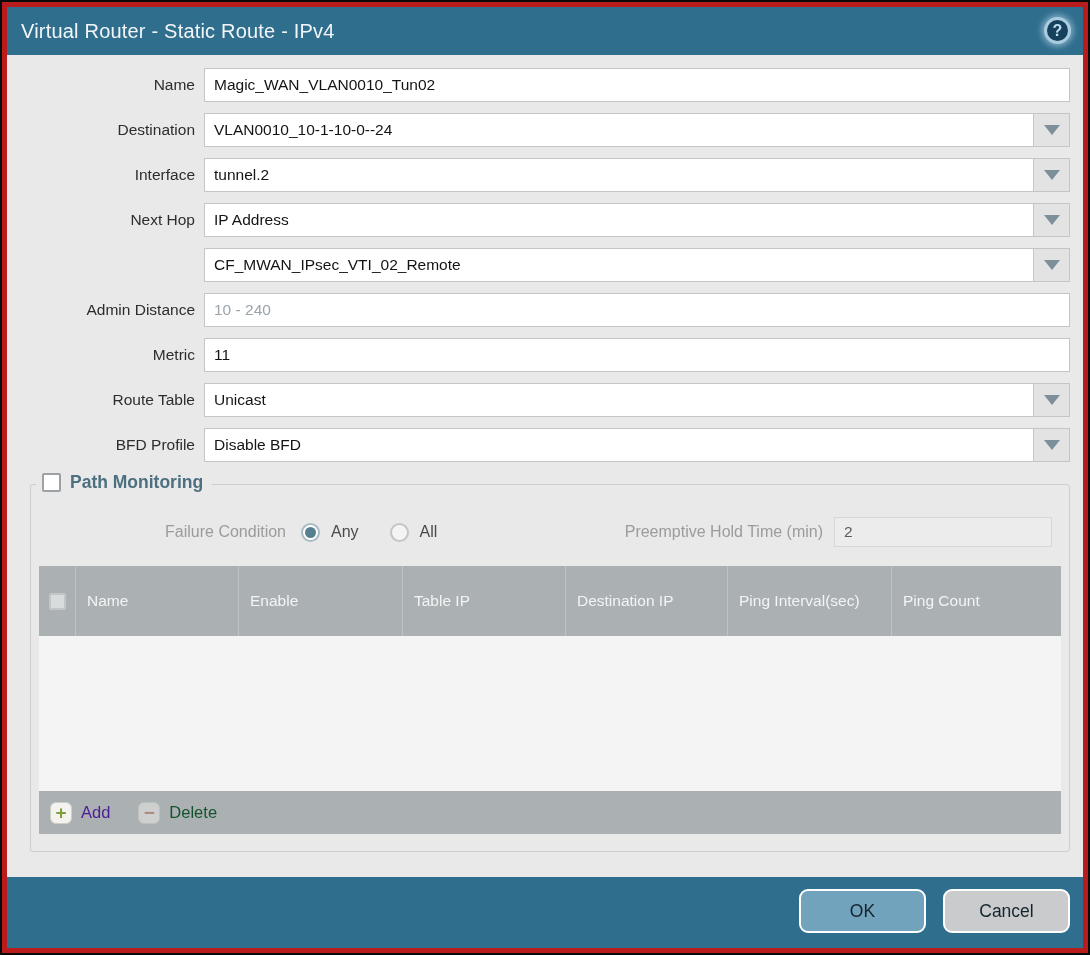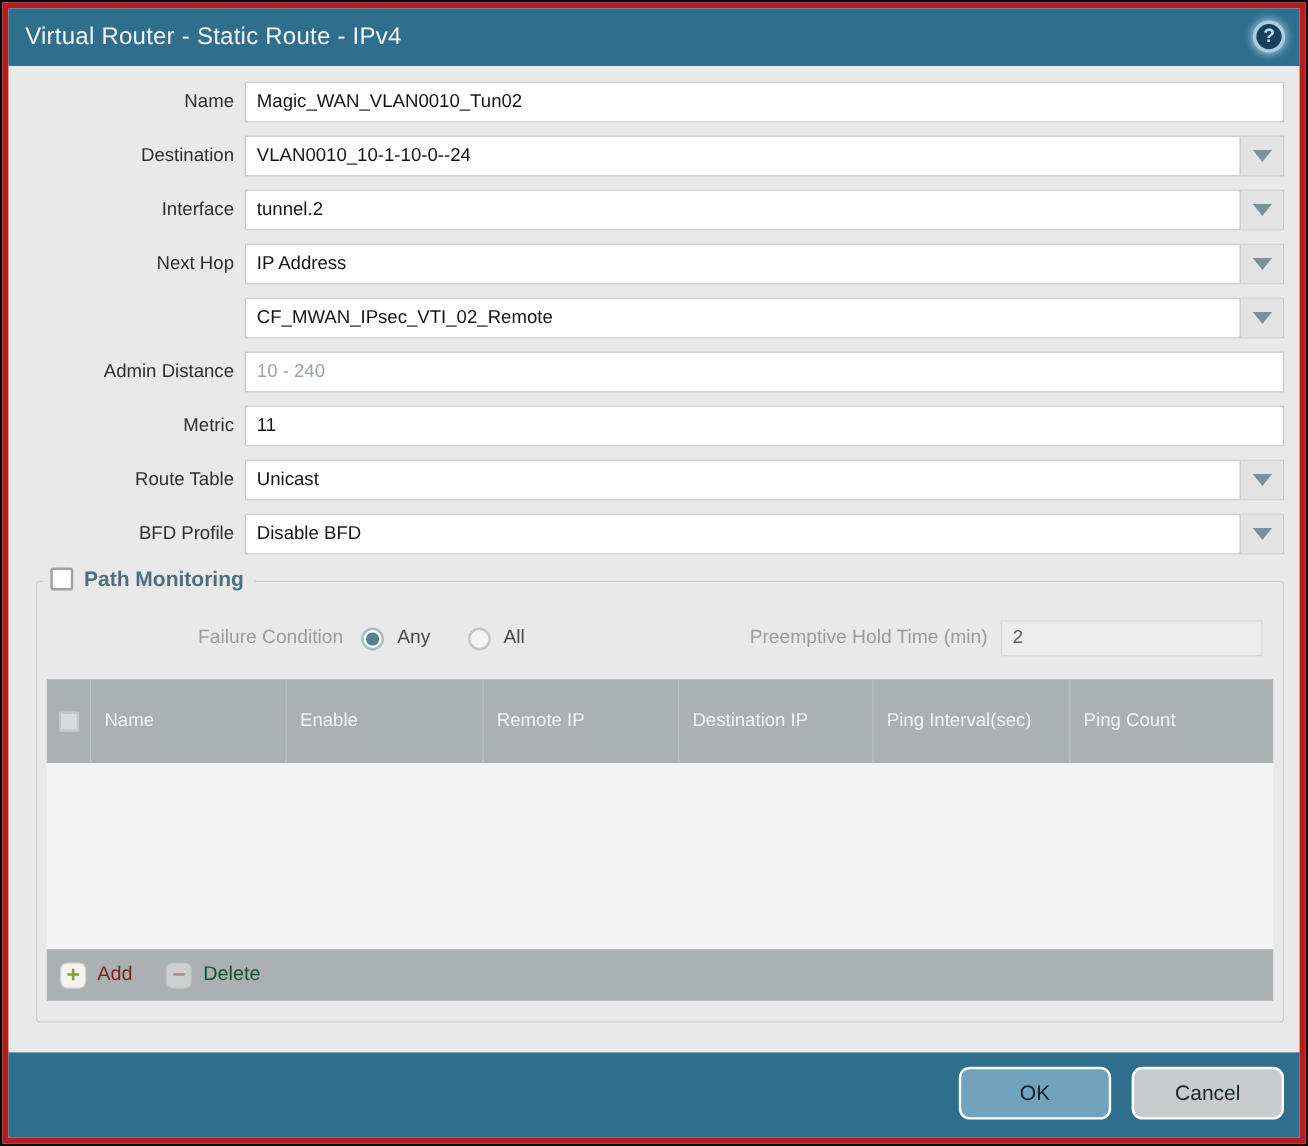--- a/index.html
+++ b/index.html
@@ -116,21 +116,21 @@
   }
   .foot-btn { display:flex; align-items:center; gap:9px; cursor:pointer; }
   .foot-ico {
     width:22px; height:22px; border-radius:6px;
     background:#f4f3ef; border:1px solid #cdd0c8;
     display:flex; align-items:center; justify-content:center;
     font-size:19px; font-weight:800; line-height:1;
   }
   .add-ico { color:#7da03a; }
   .del-ico { color:#b06a55; background:#eceae7; opacity:0.55; }
-  .foot-lbl { font-size:16.5px; color:#7f1d1d; }
+  .foot-lbl { font-size:16.5px; color:#4c1d95; }
   .foot-btn.disabled .foot-lbl { color:#14532d; }
   
   .footer {
     flex:0 0 71px; background:#306e8e;
     display:flex; justify-content:flex-end; align-items:flex-start;
     gap:17px; padding:12px 13px 0 0;
   }
   .btn {
     width:127px; height:44px; border-radius:9px;
     border:2px solid #ffffff; font-family:"Liberation Sans", sans-serif;
@@ -259,21 +259,21 @@
         <input type="text" class="pht-input" disabled="" value="2" style="">
       </div>
 
       <div class="tbl">
         <div class="tbl-head">
           <div class="cell first">
             <div class="hdr-check"></div>
           </div>
           <div class="cell c-name">Name</div>
           <div class="cell c-enable">Enable</div>
-          <div class="cell c-src">Remote IP</div>
+          <div class="cell c-src">Table IP</div>
           <div class="cell c-dst">Destination IP</div>
           <div class="cell c-ping">Ping Interval(sec)</div>
           <div class="cell c-count">Ping Count</div>
         </div>
 
         <div class="tbl-body"></div>
 
         <div class="tbl-foot">
           <div class="foot-btn">
             <div class="foot-ico add-ico">+</div>

